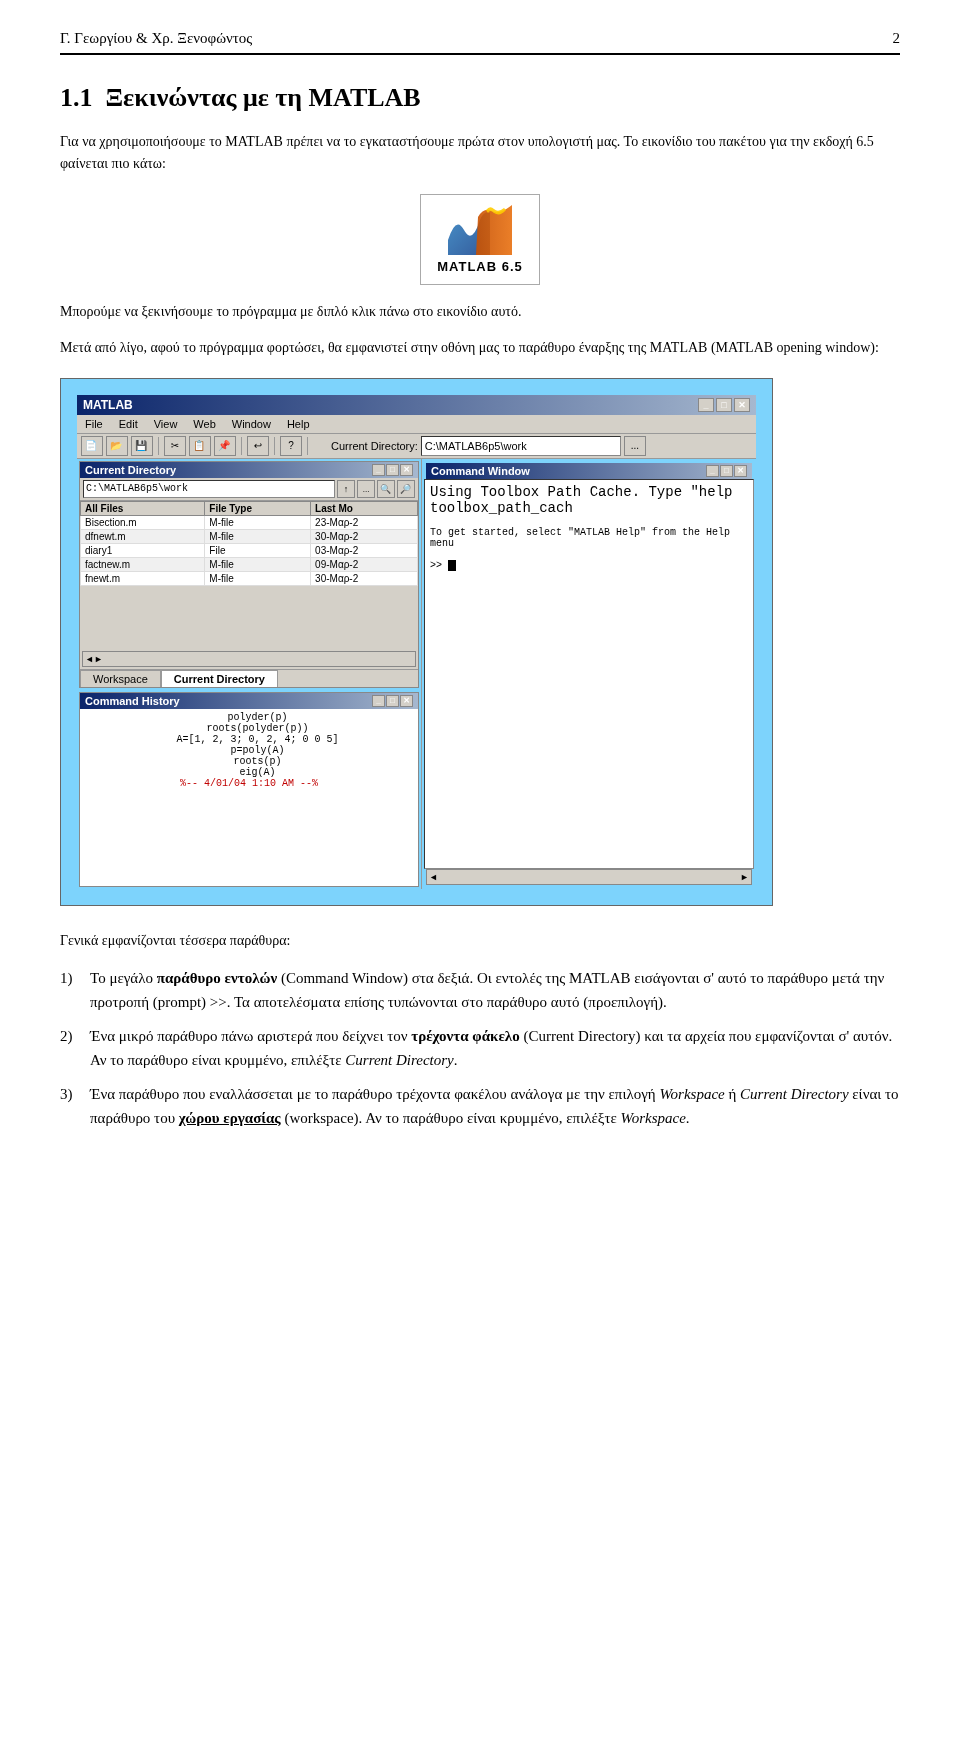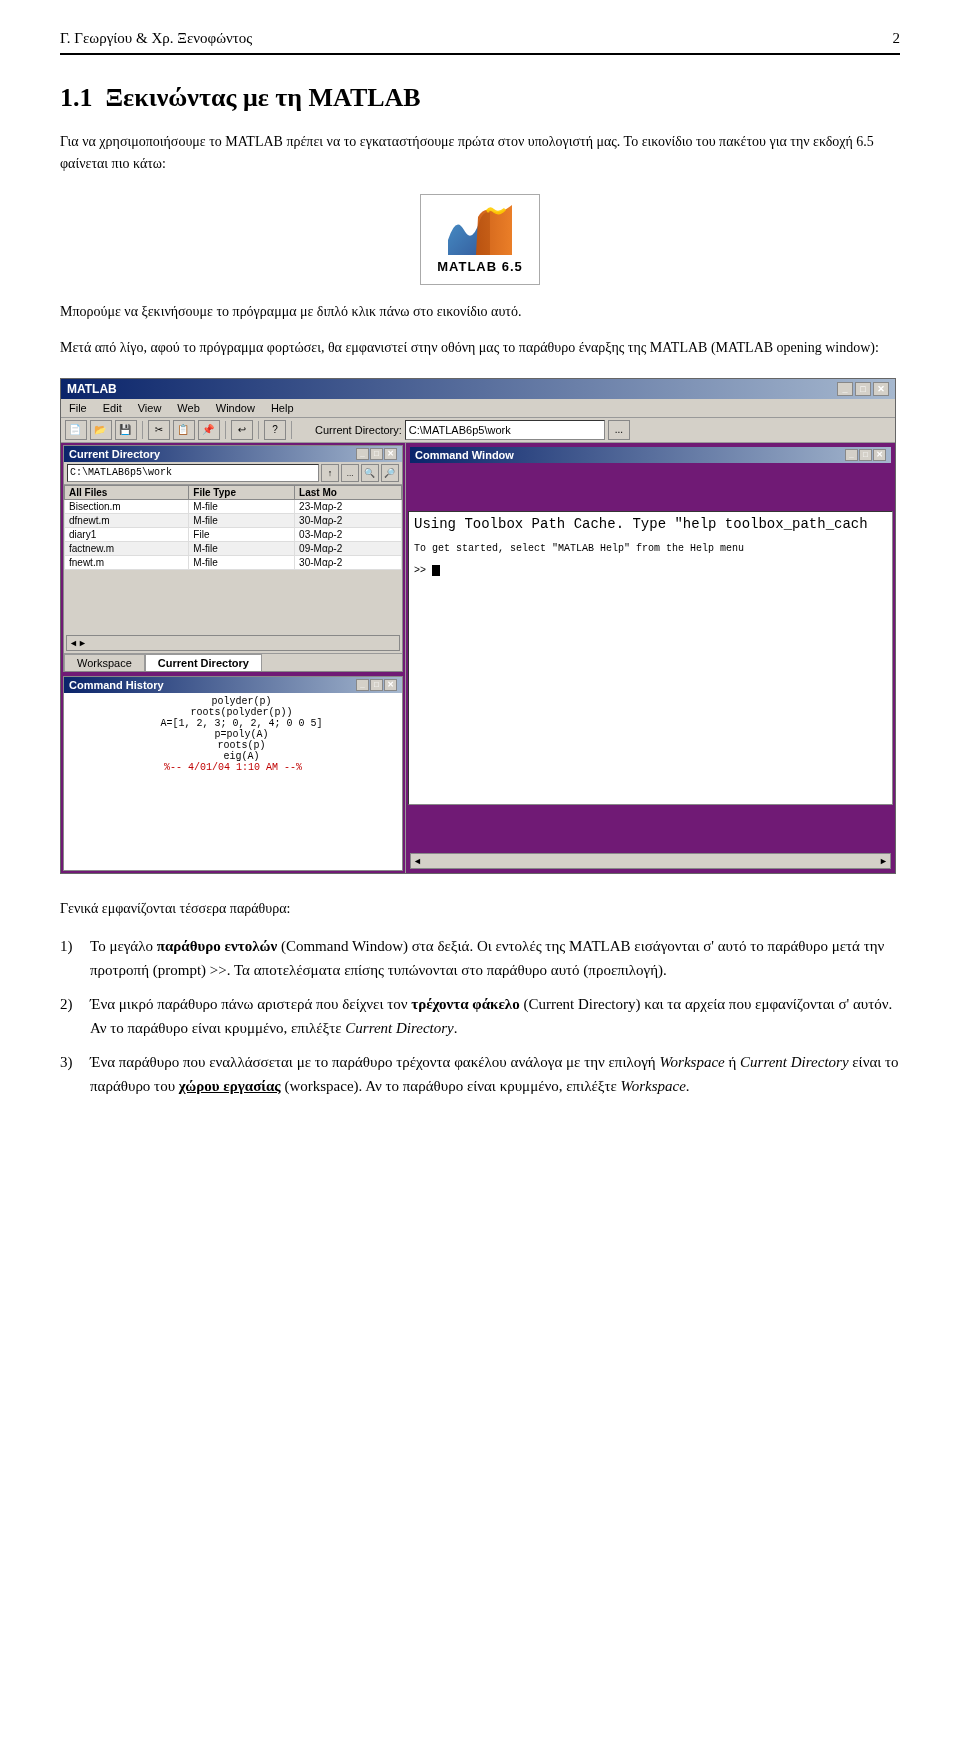--- a/index.html
+++ b/index.html
@@ -51,23 +51,23 @@
     .matlab-logo .logo-text {
       font-family: Arial, sans-serif;
       font-size: 13px;
       font-weight: bold;
       color: #000;
       letter-spacing: 1px;
     }
     .screenshot-container {
       margin: 18px 0 22px 0;
       border: 1px solid #666;
-      background: #701a75;
-      padding: 0;
-      width: 836px;
+      background: #7dd3fc;
+      padding: 16px;
+      width: 713px;
     }
     
     .win-titlebar {
       background: linear-gradient(to right, #0a246a, #a6b8cf);
       color: #fff;
       font-family: Arial, sans-serif;
       font-size: 12px;
       font-weight: bold;
       padding: 3px 6px;
       display: flex;
@@ -242,21 +242,20 @@
       overflow: hidden;
     }
     .cmd-history .cmd-line { color: #000; margin-left: 17px; }
     .cmd-history .cmd-separator { color: #c00000; }
     
     .right-panel {
       flex: 1;
       display: flex;
       flex-direction: column;
       margin: 2px;
-      gap: 48px;
     }
     .cmd-window {
       flex: 1;
       background: #fff;
       font-family: "Courier New", monospace;
       font-size: 10px;
       padding: 4px 5px;
       border: 1px inset #888;
       overflow: hidden;
     }

